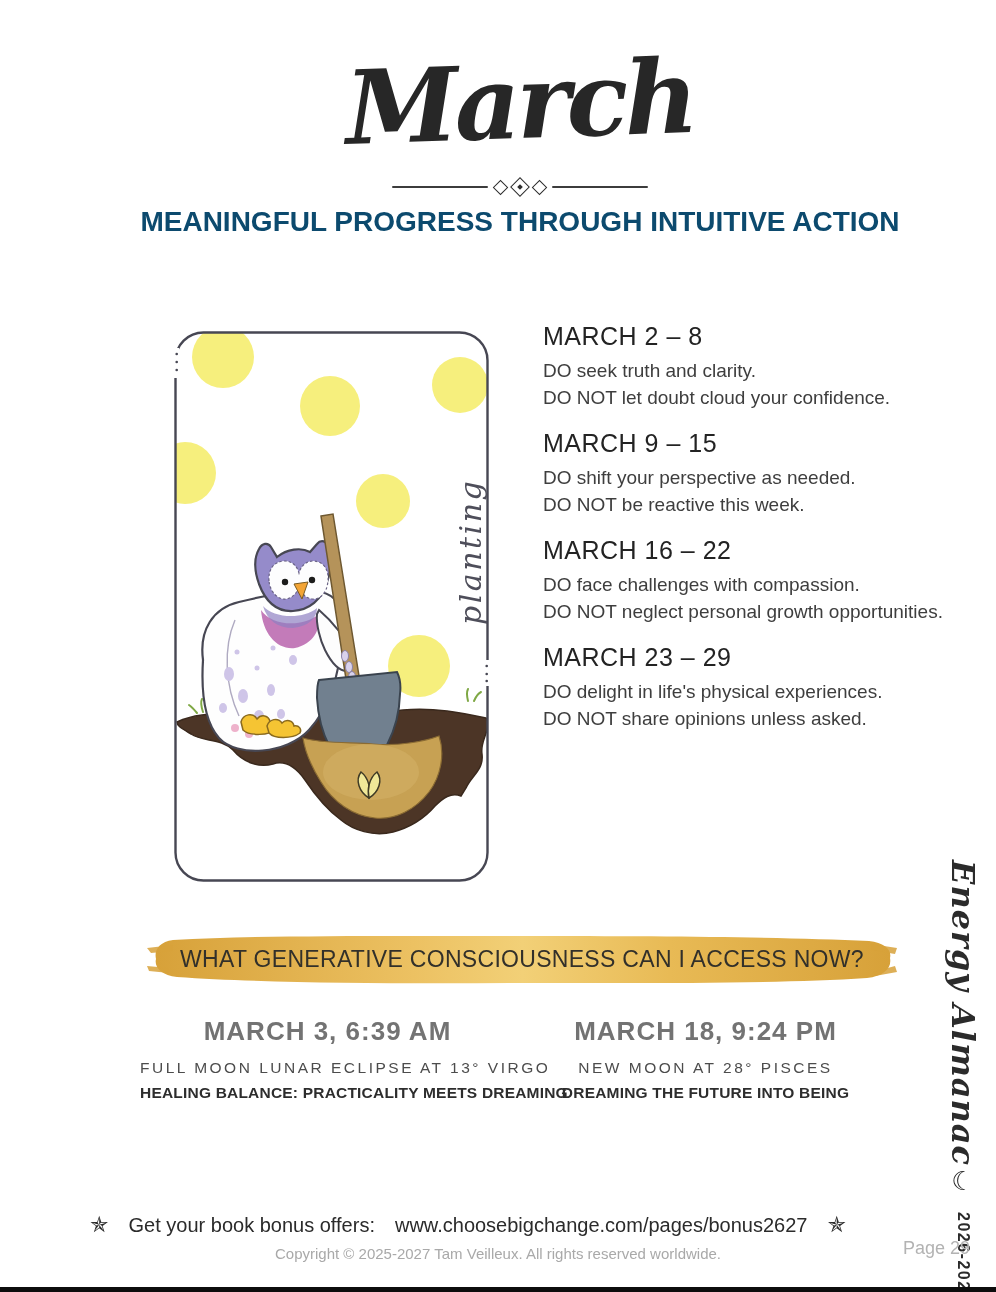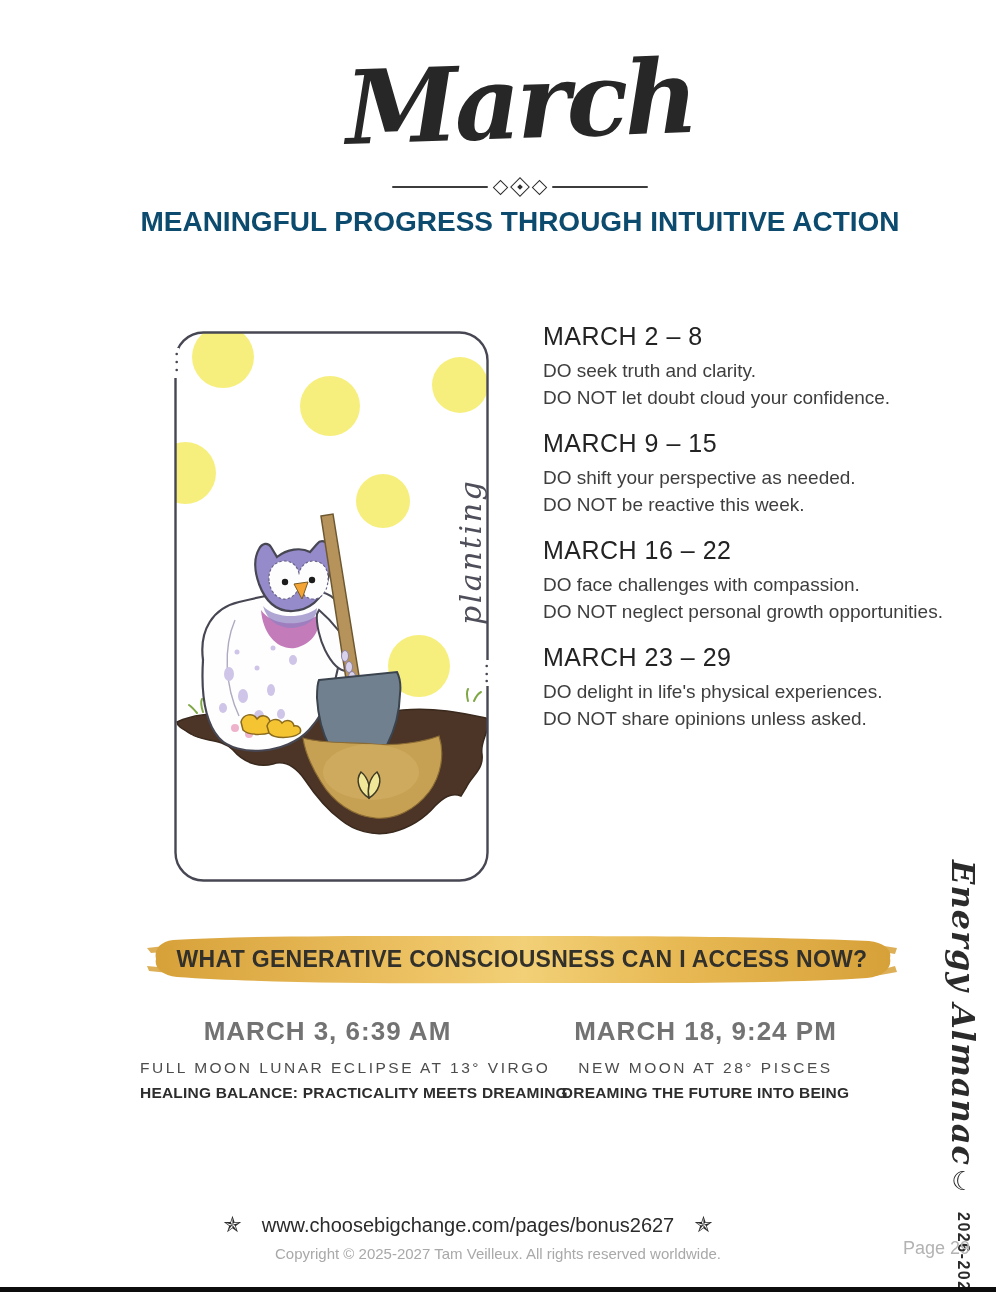--- a/index.html
+++ b/index.html
@@ -24,21 +24,21 @@
 
   
   .guidance{position:absolute;left:543px;top:322px;width:440px;display:flex;flex-direction:column;gap:17px;}
   .week h3{margin:0 0 7px;font-size:25px;font-weight:400;color:#232323;letter-spacing:.5px;}
   .week p{margin:0;font-size:19px;color:#3e3e3e;line-height:1.42;}
 
   
   .banner{position:absolute;left:145px;top:928px;width:754px;height:62px;}
   .banner svg{position:absolute;inset:0;}
   .banner-text{position:absolute;inset:0;display:flex;align-items:center;justify-content:center;
-    font-size:23px;font-weight:700;color:#32302a;letter-spacing:.3px;}
+    font-size:23px;font-weight:400;color:#32302a;letter-spacing:.3px;}
 
   
   .moon{position:absolute;text-align:center;}
   .moon-left{left:140px;top:1016px;width:375px;}
   .moon-right{left:553px;top:1016px;width:305px;}
   .moon h3{margin:0;font-size:26px;font-weight:700;color:#737373;letter-spacing:1px;}
   .moon .event{margin-top:12px;font-size:15.5px;letter-spacing:2.5px;color:#4c4c4c;white-space:nowrap;}
   .moon .theme{margin-top:7px;font-size:15.5px;font-weight:700;color:#2d2d2d;letter-spacing:.2px;white-space:nowrap;}
 
   
@@ -240,20 +240,21 @@
     <div class="event">NEW MOON AT 28° PISCES</div>
     <div class="theme">DREAMING THE FUTURE INTO BEING</div>
   </div>
 
   <div class="side-vertical">
     <span class="side-brand">Energy Almanac</span><span class="side-moon">☾</span><span class="side-edition">2026-2027 EDITION</span>
   </div>
 
   <div class="footer-bonus">
     <span class="star">✯</span>
+    <span>Get your book bonus offers:</span>
     <span>www.choosebigchange.com/pages/bonus2627</span>
     <span class="star">✯</span>
   </div>
   <div class="copyright">Copyright © 2025-2027 Tam Veilleux. All rights reserved worldwide.</div>
   <div class="page-number">Page 29</div>
   <div class="bottom-bar"></div>
 
 </div>
 
 </body></html>

